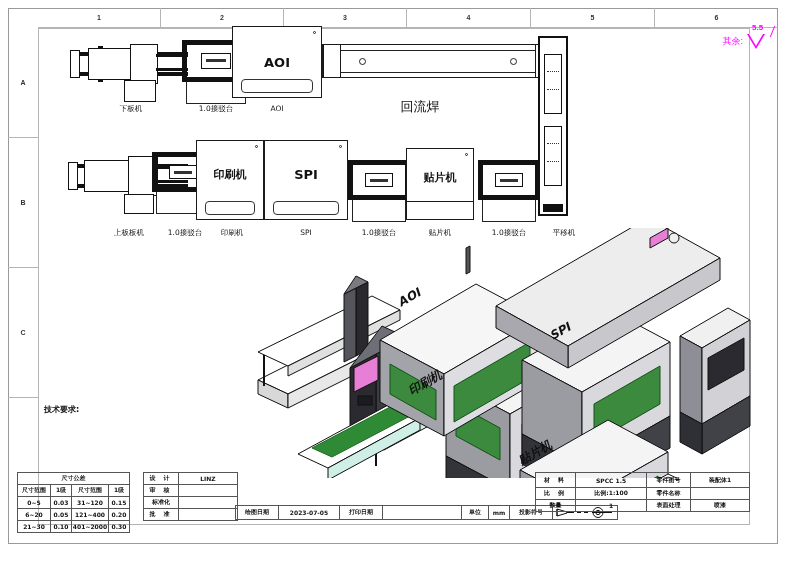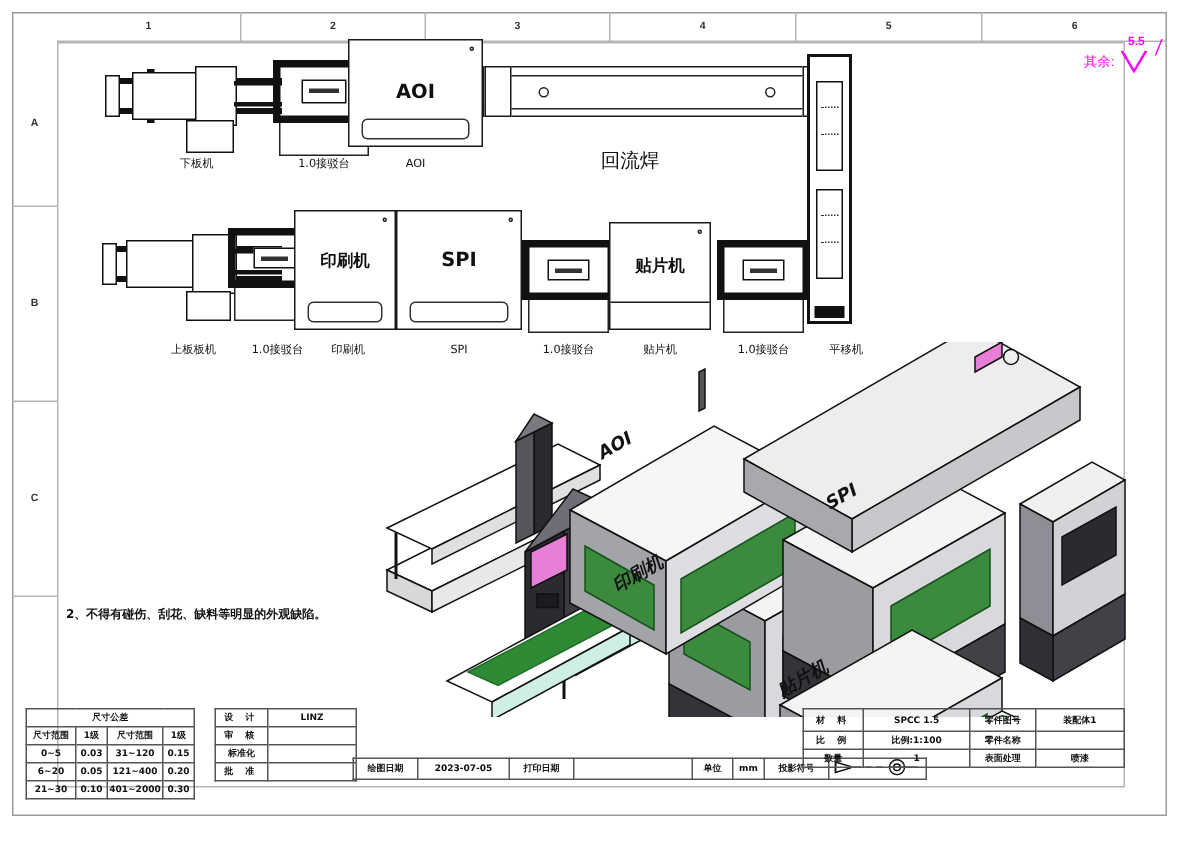--- a/index.html
+++ b/index.html
@@ -384,21 +384,21 @@
     </svg>
 
     
     <div class="iso-label" style="left:148px;top:62px;transform:rotate(-30deg) skewX(-12deg);">AOI</div>
     <div class="iso-label" style="left:158px;top:146px;transform:rotate(-30deg) skewX(-12deg);">印刷机</div>
     <div class="iso-label" style="left:300px;top:96px;transform:rotate(-30deg) skewX(-12deg);">SPI</div>
     <div class="iso-label" style="left:268px;top:216px;transform:rotate(-30deg) skewX(-12deg);">贴片机</div>
   </div>
 
   <div id="tech">
-    <div>2、不得有碰伤、刮花、缺料等明显的外观缺陷。</div>
+    <div class="hd">技术要求:</div>
   </div>
 
   <div id="title-block">
 
     <div class="tol-wrap">
       <table class="tb">
         <tbody>
             <tr>
           <td colspan="4">尺寸公差</td>
         </tr>

